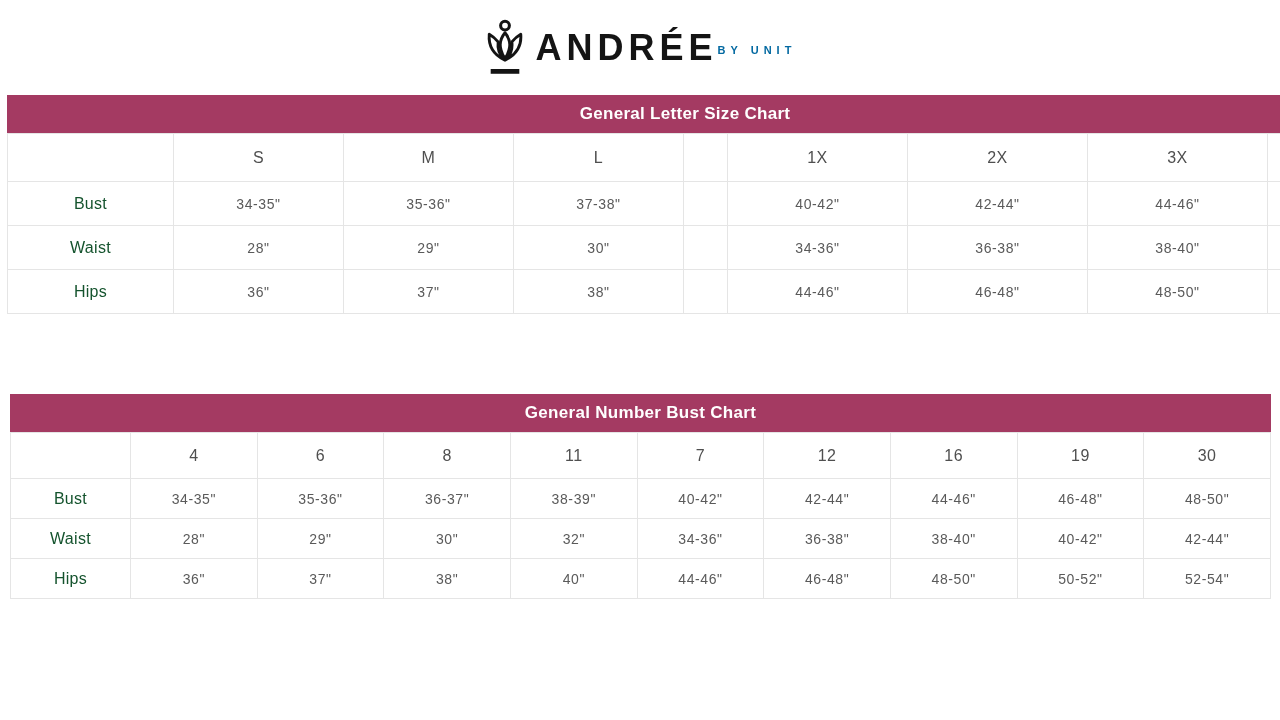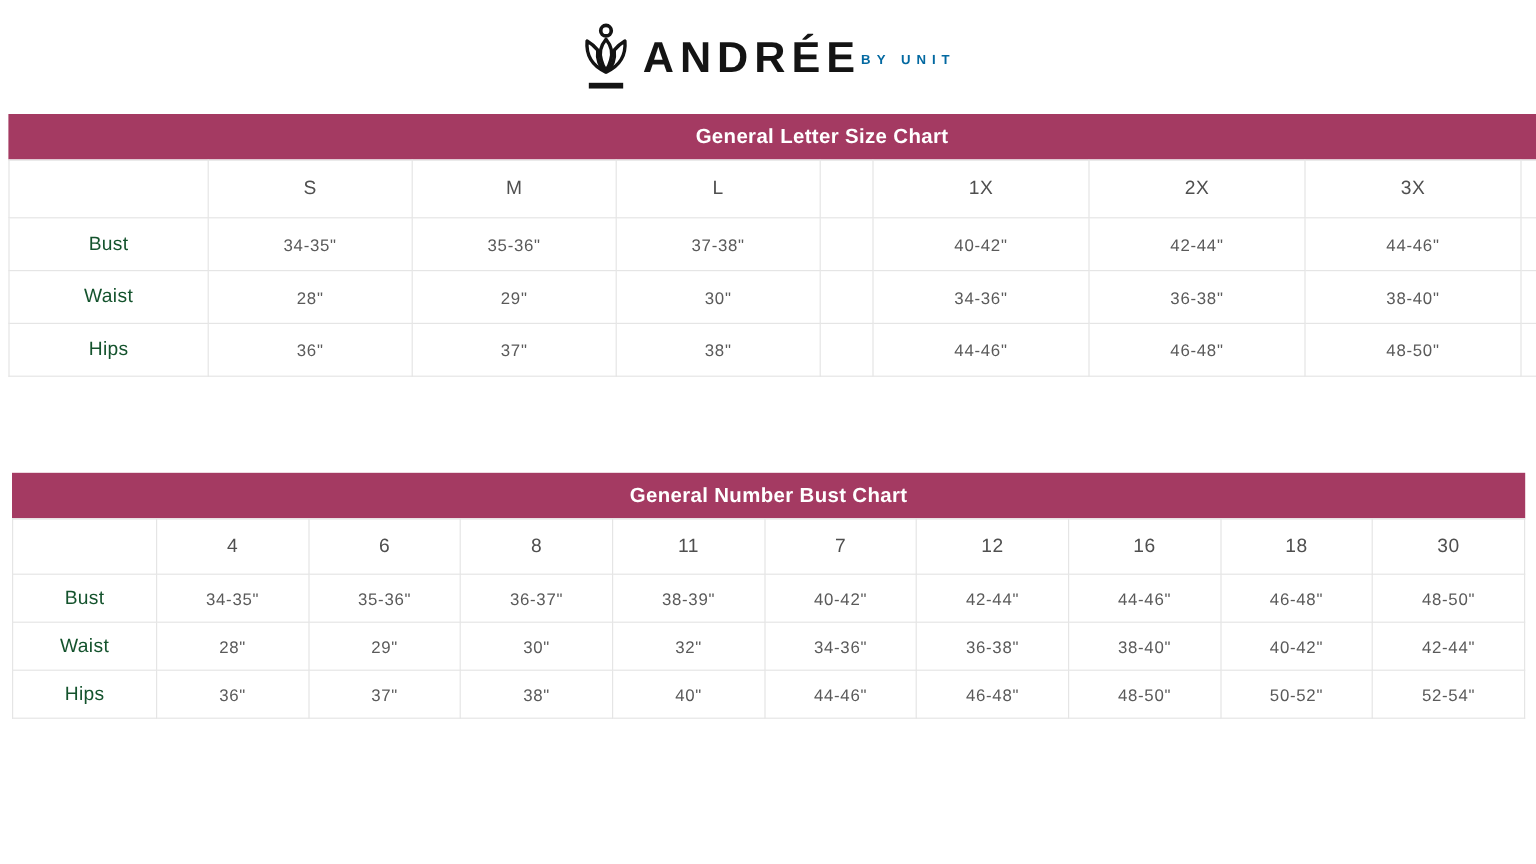--- a/index.html
+++ b/index.html
@@ -184,21 +184,21 @@
         <thead>
           <tr>
             <th></th>
             <th>4</th>
             <th>6</th>
             <th>8</th>
             <th>11</th>
             <th>7</th>
             <th>12</th>
             <th>16</th>
-            <th>18</th>
+            <th>19</th>
             <th>30</th>
           </tr>
         </thead>
         <tbody>
           <tr>
             <th>Bust</th>
             <td>34-35"</td>
             <td>35-36"</td>
             <td>36-37"</td>
             <td>38-39"</td>

